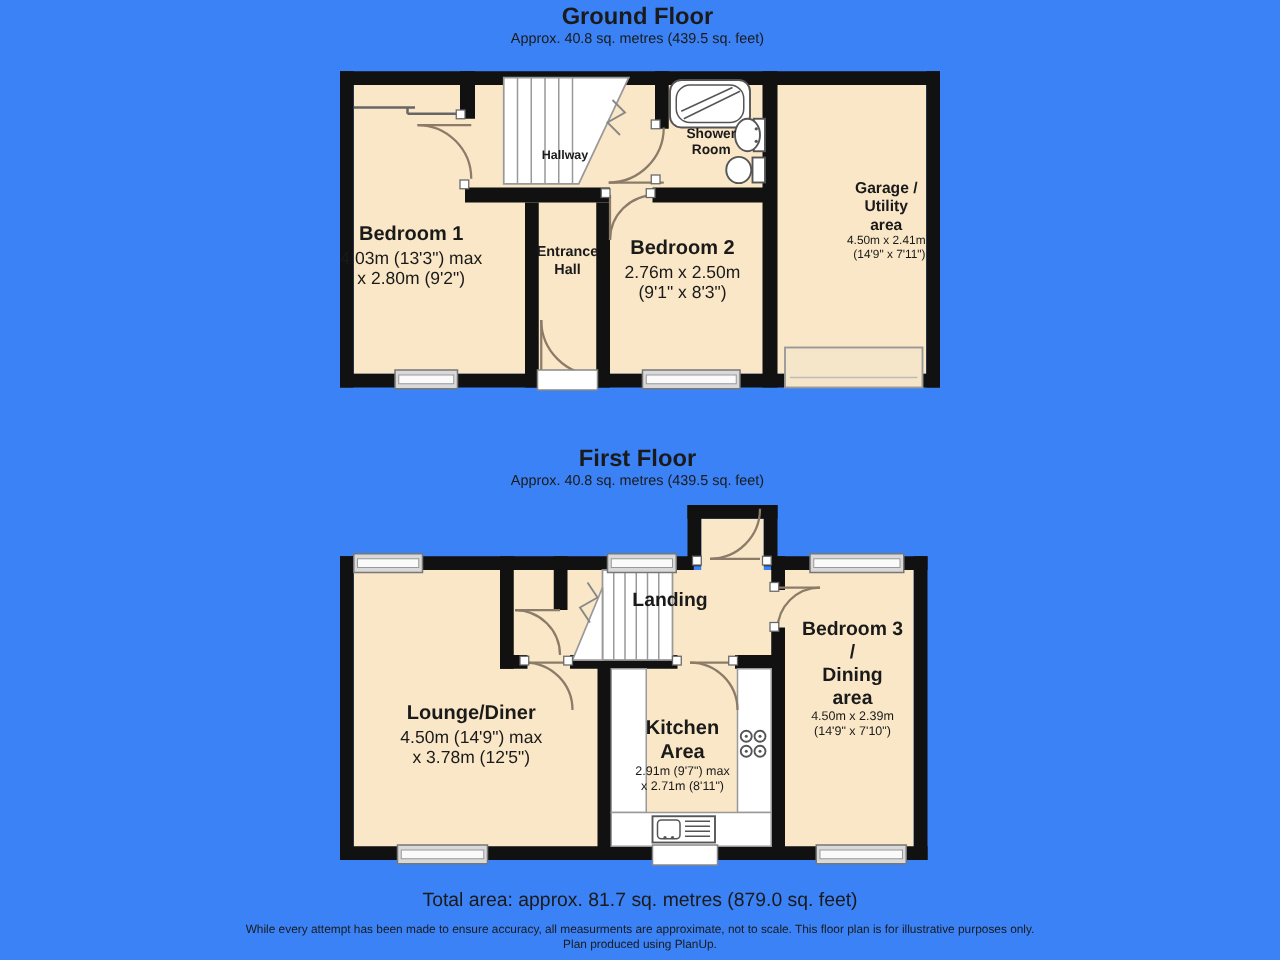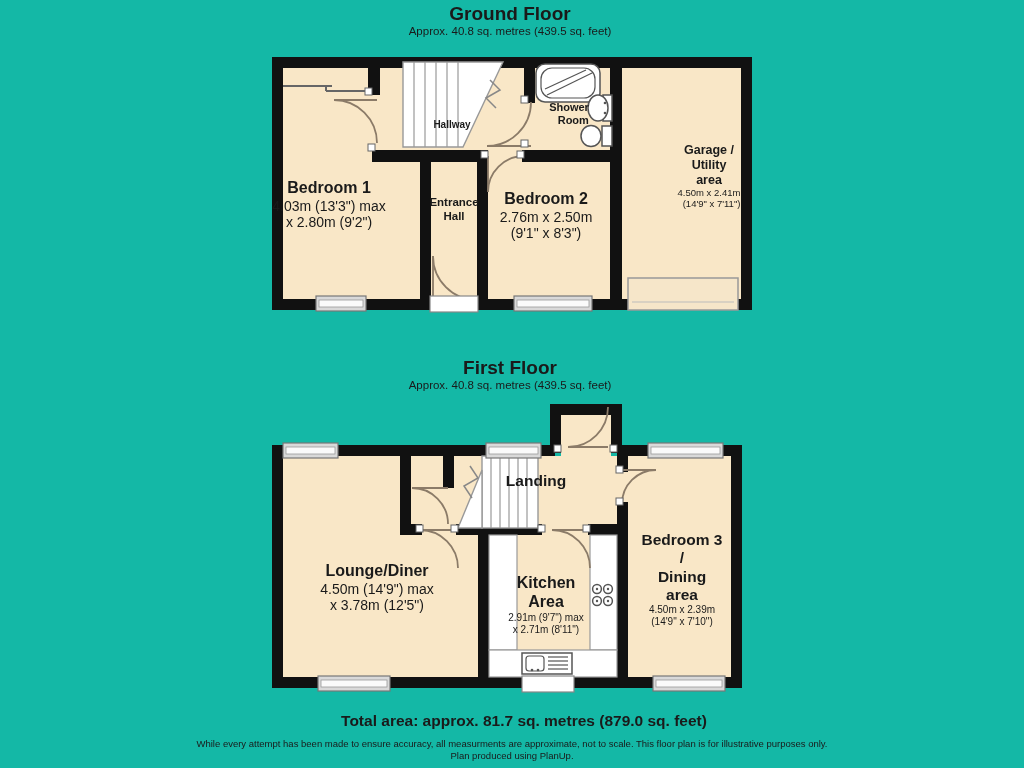--- a/index.html
+++ b/index.html
@@ -1,16 +1,16 @@
 <!DOCTYPE html>
 <html style="--room-fill: #F9E7C7; --wall: #111111; --door: #8B7B68; --window-frame: #D9D9D9;"><head>
 <meta charset="utf-8">
 <style>
   html,body{margin:0;padding:0;background:#fff;}
-  #canvas{position:relative;width:1024px;height:768px;background:#14b8a6;overflow:hidden;
+  #canvas{position:relative;width:1024px;height:768px;background:#3b82f6;overflow:hidden;
           font-family:"Liberation Sans", sans-serif;color:#1a1a1a;}
   svg{position:absolute;left:0;top:0;}
   .room{fill:var(--room-fill,#F9E7C7);}
   .wall{fill:var(--wall,#111);}
   .fixture{fill:#fff;stroke:#555;stroke-width:1.5;}
   .fixline{fill:none;stroke:#555;stroke-width:1.2;}
   .stairs{fill:#fff;stroke:#999;stroke-width:1.4;}
   .tread{stroke:#999;stroke-width:1.2;}
   .doorarc{fill:none;stroke:var(--door,#8B7B68);stroke-width:1.8;}
   .jamb{fill:#fff;stroke:#666;stroke-width:1;}
@@ -259,21 +259,21 @@
     <div>Entrance</div>
     <div>Hall</div>
   </div>
 
   <div class="lbl" style="left:546px;top:190px;">
     <div class="b t16">Bedroom 2</div>
     <div class="t14">2.76m x 2.50m</div>
     <div class="t14">(9'1" x 8'3")</div>
   </div>
 
-  <div class="lbl b t11" style="left:569px;top:101px;text-align:right;">
+  <div class="lbl b t11" style="left:569px;top:101px;">
     <div>Shower</div>
     <div>Room</div>
   </div>
 
   <div class="lbl" style="left:681px;top:143px;margin-left:28px;">
     <div class="b t125">Garage /</div>
     <div class="b t125">Utility</div>
     <div class="b t125">area</div>
     <div class="t95">4.50m x 2.41m</div>
     <div class="t95">(14'9" x 7'11")</div>
@@ -290,26 +290,26 @@
     <div class="t14">x 3.78m (12'5")</div>
   </div>
 
   <div class="lbl" style="left:546px;top:574px;">
     <div class="b t16">Kitchen</div>
     <div class="b t16">Area</div>
     <div class="t135">2.91m (9'7") max</div>
     <div class="t135">x 2.71m (8'11")</div>
   </div>
 
-  <div class="lbl" style="left:682px;top:495px;margin-top:36px;">
+  <div class="lbl" style="left:682px;top:495px;">
     <div class="b t15">Bedroom 3</div>
     <div class="b t15">/</div>
     <div class="b t15">Dining</div>
     <div class="b t15">area</div>
     <div class="t135">4.50m x 2.39m</div>
     <div class="t135">(14'9" x 7'10")</div>
   </div>
 
-  <div class="lbl t15" style="left:524px;top:712px;font-weight:bold;">Total area: approx. 81.7 sq. metres (879.0 sq. feet)</div>
+  <div class="lbl t15" style="left:512px;top:712px;">Total area: approx. 81.7 sq. metres (879.0 sq. feet)</div>
   <div class="lbl t95" style="left:512px;top:738px;">While every attempt has been made to ensure accuracy, all measurments are approximate, not to scale. This floor plan is for illustrative purposes only.</div>
   <div class="lbl t95" style="left:512px;top:750px;">Plan produced using PlanUp.</div>
 
 </div>
 
 </body></html>

